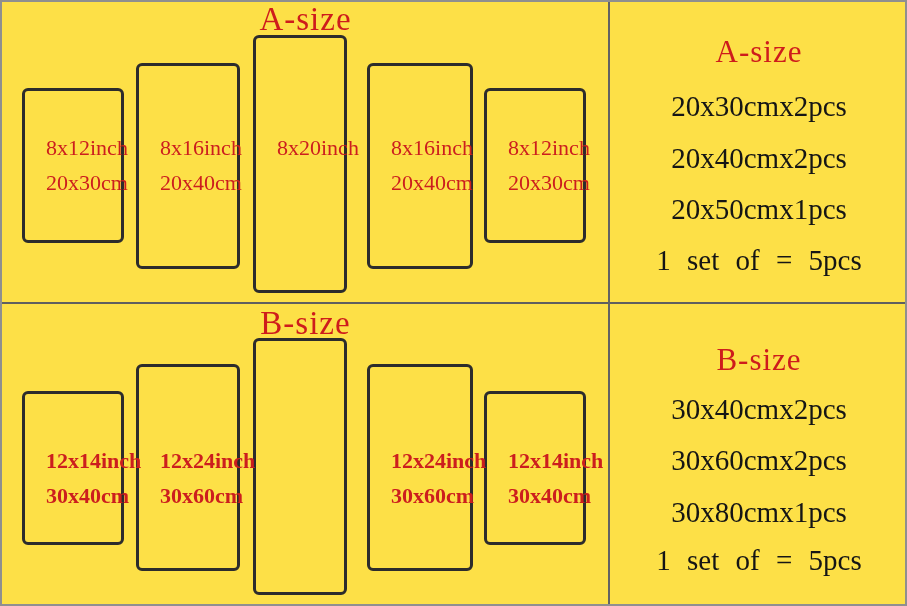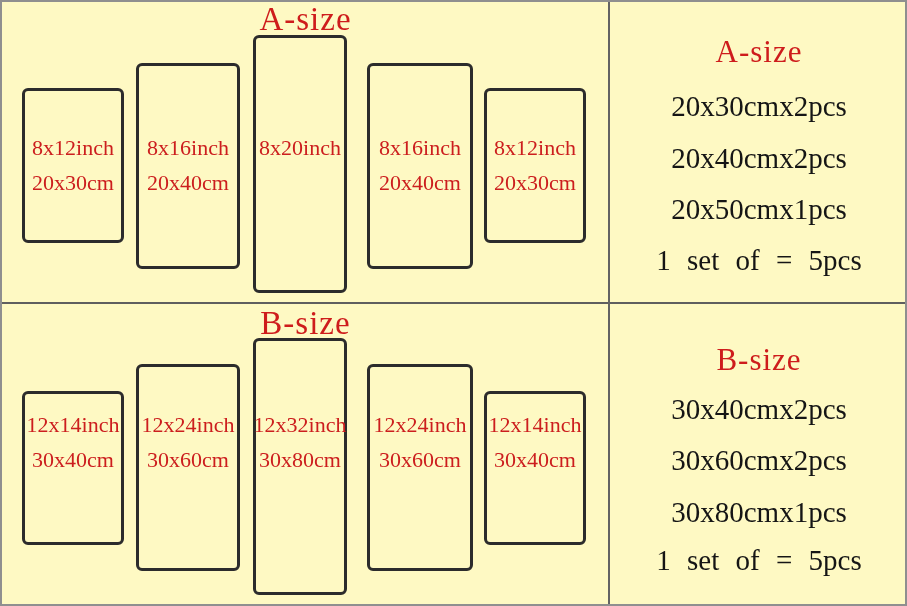--- a/index.html
+++ b/index.html
@@ -1,18 +1,18 @@
 <!DOCTYPE html>
 <html><head>
 <meta charset="utf-8">
 <style>
   html,body{margin:0;padding:0;background:#ffffff;}
   #stage{
     position:relative;width:907px;height:606px;
-    background:#fef9c3;box-sizing:border-box;
+    background:#fde047;box-sizing:border-box;
     border:2px solid #8f8f8f;overflow:hidden;
     font-family:"Liberation Serif","DejaVu Serif",serif;
   }
   .divider-v{position:absolute;left:606px;top:0;width:2px;height:606px;background:#636363;}
   .divider-h{position:absolute;left:0;top:300px;width:907px;height:2px;background:#5f5f5f;}
 
   .section-title{
     position:absolute;left:0;width:607px;text-align:center;
     font-size:33px;line-height:36px;color:#ce1c1c;letter-spacing:1px;
   }
@@ -32,24 +32,25 @@
   
   .r-a-side{top:86px;height:155px;}
   .r-a-mid{top:61px;height:206px;}
   .r-a-center{top:33px;height:258px;}
   .r-b-side{top:389px;height:154px;}
   .r-b-mid{top:362px;height:207px;}
   .r-b-center{top:336px;height:257px;}
 
   .plabel{position:absolute;text-align:center;color:#cc1e1e;}
   .lblA{top:128px;}
-  .lblB{top:405px;}
+  .lblB{top:441px;font-weight:bold;}
   .pl-line{
     height:35px;line-height:35px;font-size:22px;white-space:nowrap;
     overflow:visible;
+    padding-left:24px;
   }
 
   .sidebar-block{position:absolute;left:607px;width:300px;}
   .sb-a{top:0;height:301px;}
   .sb-b{top:301px;height:305px;}
   .sb-title{
     position:absolute;left:0;width:100%;text-align:center;
     font-size:31px;line-height:34px;color:#ce1c1c;letter-spacing:1px;
   }
   .sb-a .sb-title{top:33px;}
@@ -104,24 +105,20 @@
   <div class="rect x5 r-b-side"></div>
 
   <div class="plabel x1 lblB">
     <div class="pl-line">12x14inch</div>
     <div class="pl-line">30x40cm</div>
   </div>
   <div class="plabel x2 lblB">
     <div class="pl-line">12x24inch</div>
     <div class="pl-line">30x60cm</div>
   </div>
-  <div class="plabel x3 lblB">
-    <div class="pl-line">12x32inch</div>
-    <div class="pl-line">30x80cm</div>
-  </div>
   <div class="plabel x4 lblB">
     <div class="pl-line">12x24inch</div>
     <div class="pl-line">30x60cm</div>
   </div>
   <div class="plabel x5 lblB">
     <div class="pl-line">12x14inch</div>
     <div class="pl-line">30x40cm</div>
   </div>
 
   <div class="sidebar-block sb-a">

